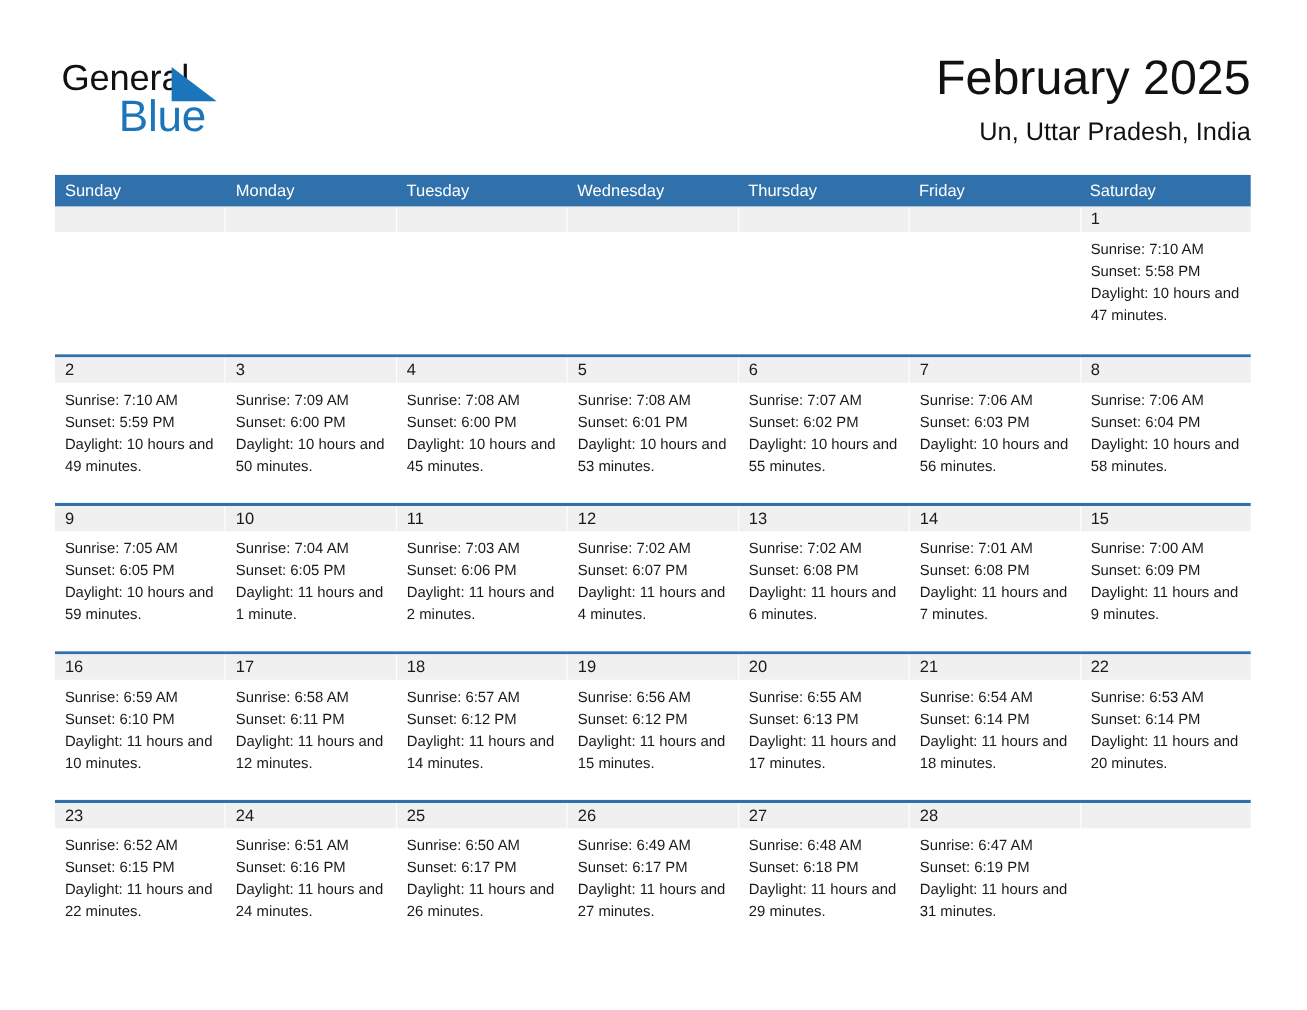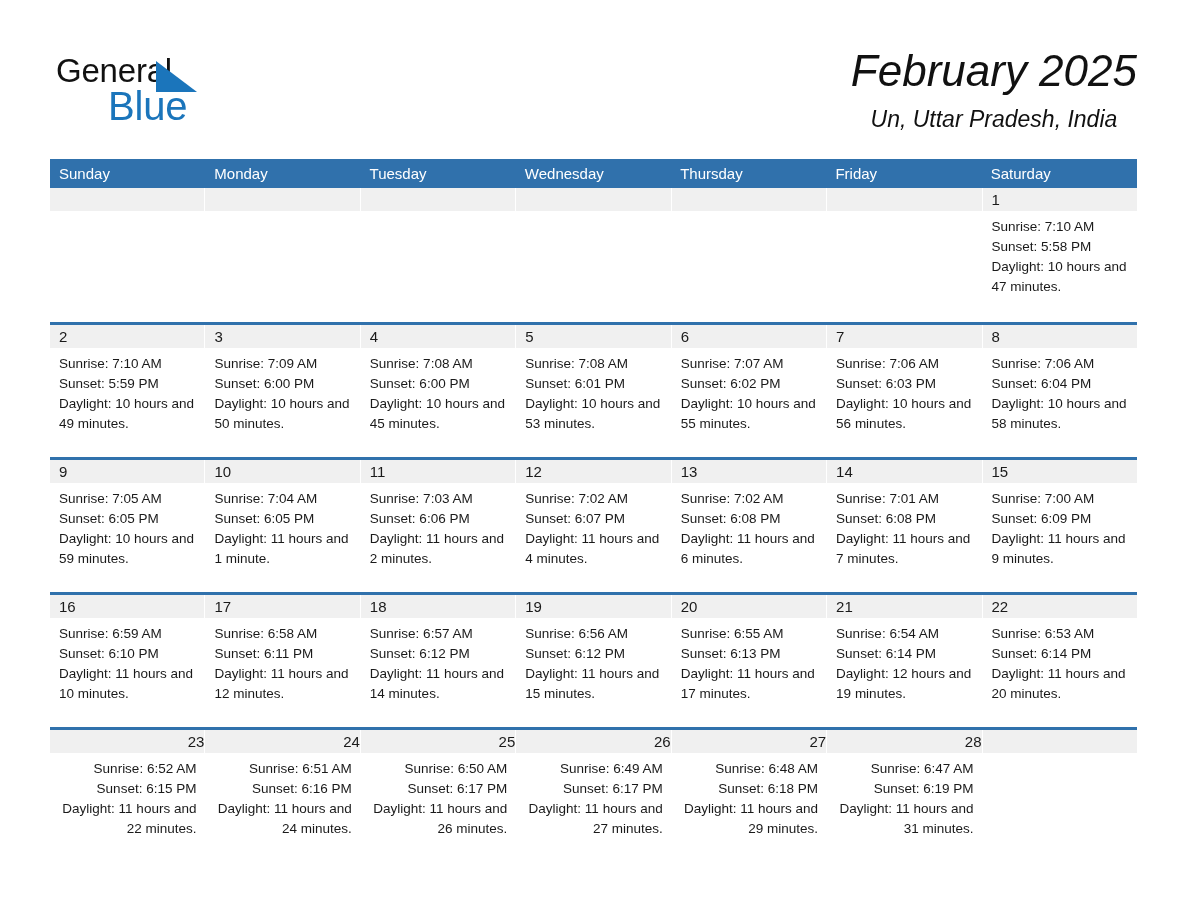--- a/index.html
+++ b/index.html
@@ -63,22 +63,21 @@
     font-size: 40px;
     line-height: 38px;
     color: #1b75bb;
     letter-spacing: -0.2px;
   }
 
   .title-block {
     position: absolute;
     right: 0;
     top: 0;
-    text-align: center;
-    font-style: italic;
+    text-align: right;
   }
   .cal-title {
     font-size: 44px;
     line-height: 54px;
     color: #111111;
     font-weight: normal;
     margin: 0;
     letter-spacing: 0px;
   }
   .cal-subtitle {
@@ -148,21 +147,21 @@
     color: #1a1a1a;
   }
   .day-body div {
     white-space: nowrap;
   }
   .day-body .daylight {
     white-space: normal;
   }
   .row-h1 .day-cell { height: 134px; }
   .row-h  .day-cell { height: 132px; }
-  .row-last .day-cell { height: 124px; text-align: right; }
+  .row-last .day-cell { height: 124px; }
 
   .empty .day-num { background: #f0f0f0; }
 </style>
 </head>
 <body>
 
 <div class="page">
 
   <div class="header">
 
@@ -407,21 +406,21 @@
             <div>Sunrise: 6:55 AM</div>
             <div>Sunset: 6:13 PM</div>
             <div class="daylight">Daylight: 11 hours and 17 minutes.</div>
           </div>
         </div>
       <div class="day-cell">
           <div class="day-num">21</div>
           <div class="day-body">
             <div>Sunrise: 6:54 AM</div>
             <div>Sunset: 6:14 PM</div>
-            <div class="daylight">Daylight: 12 hours and 19 minutes.</div>
+            <div class="daylight">Daylight: 11 hours and 18 minutes.</div>
           </div>
         </div>
       <div class="day-cell">
           <div class="day-num">22</div>
           <div class="day-body">
             <div>Sunrise: 6:53 AM</div>
             <div>Sunset: 6:14 PM</div>
             <div class="daylight">Daylight: 11 hours and 20 minutes.</div>
           </div>
         </div>

